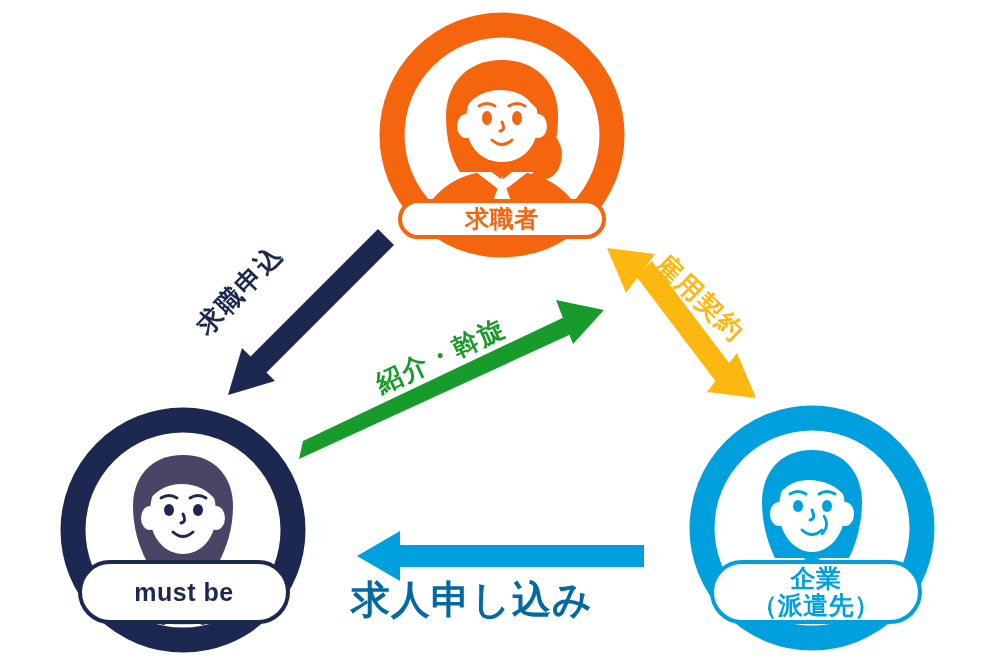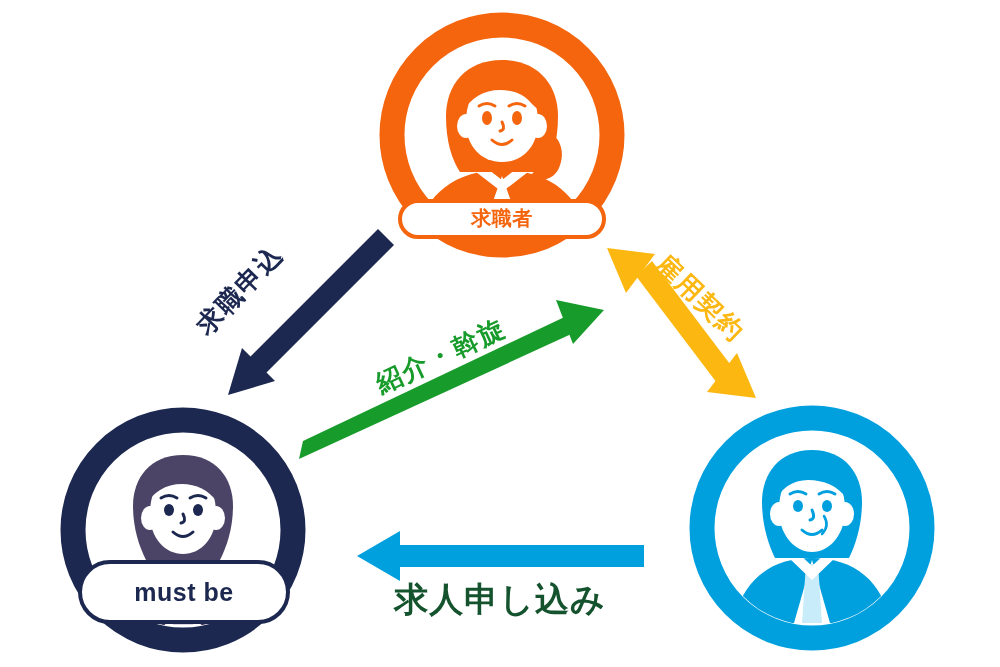--- a/index.html
+++ b/index.html
@@ -45,21 +45,21 @@
   }
 
   
   #label-jobseeker {
     left: 398px;
     top: 199px;
     width: 208px;
     height: 40px;
     border: 4px solid #F4650E;
     color: #F4650E;
-    font-size: 20px;
+    font-size: 24px;
   }
   
   #label-agency {
     left: 78px;
     top: 560px;
     width: 212px;
     height: 64px;
     border: 4px solid #1C2850;
     color: #1C2850;
     font-size: 25px;
@@ -100,24 +100,24 @@
   }
   #alabel-contract {
     left: 700px;
     top: 298px;
     font-size: 26px;
     color: #FCB711;
     letter-spacing: 2px;
     transform: translate(-50%, -50%) rotate(44deg);
   }
   #alabel-joboffer {
-    left: 500px;
+    left: 472px;
     top: 600px;
-    font-size: 34px;
-    color: #14532d;
+    font-size: 39px;
+    color: #0369a1;
     letter-spacing: 1px;
     transform: translate(-50%, -50%);
   }
 </style>
 </head>
 <body>
 
 <div id="stage">
 
   <svg class="layer" viewBox="0 0 1000 667">
@@ -306,20 +306,24 @@
   </svg>
 
   <div class="node-label" id="label-jobseeker">
     <span class="ln">求職者</span>
   </div>
 
   <div class="node-label" id="label-agency">
     <span class="ln">must be</span>
   </div>
 
+  <div class="node-label" id="label-company">
+    <span class="ln">企業</span>
+    <span class="ln">（派遣先）</span>
+  </div>
 
   <div class="arrow-label" id="alabel-apply">求職申込</div>
 
   <div class="arrow-label" id="alabel-intro">紹介・斡旋</div>
 
   <div class="arrow-label" id="alabel-contract">雇用契約</div>
 
   <div class="arrow-label" id="alabel-joboffer">求人申し込み</div>
 
 </div>

